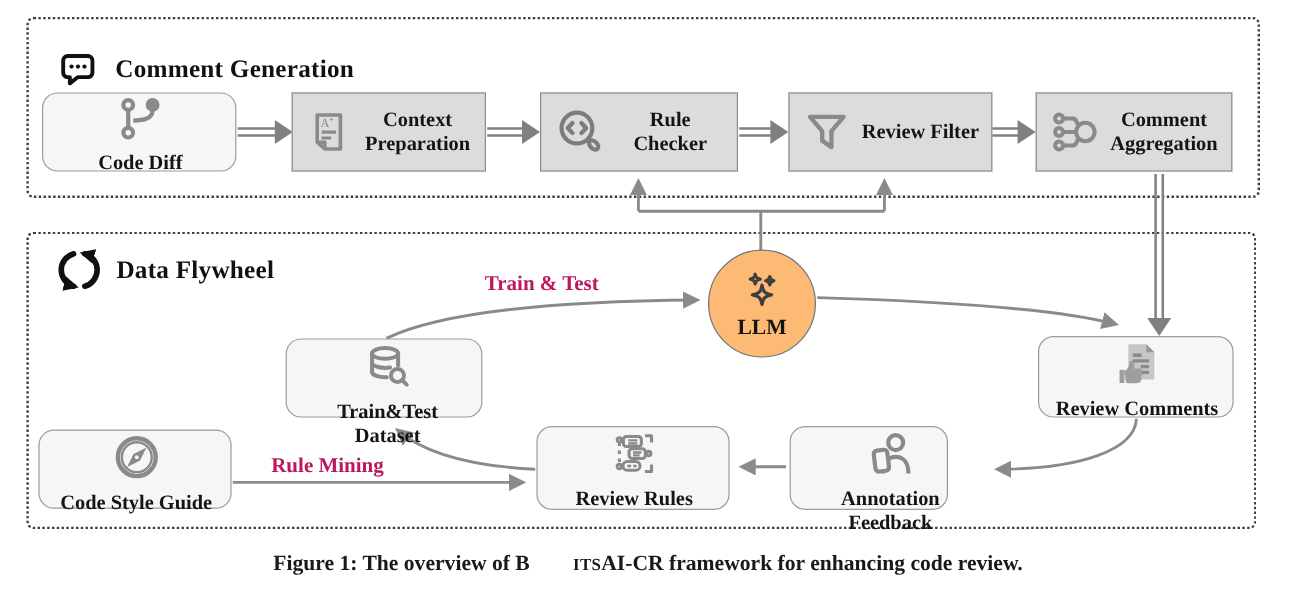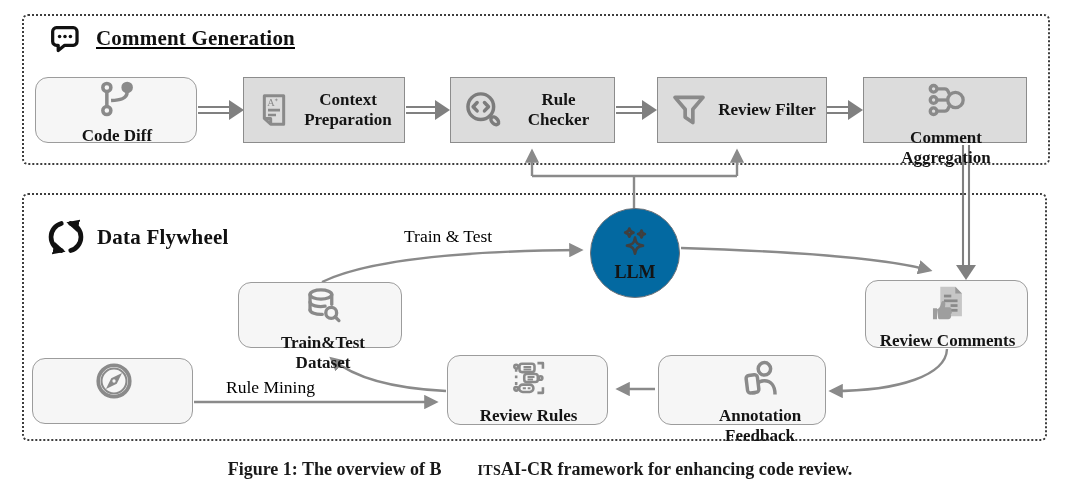--- a/index.html
+++ b/index.html
@@ -2,46 +2,46 @@
 <html><head>
 <meta charset="utf-8">
 <style>
   html,body{margin:0;padding:0;background:#ffffff;}
   #stage{position:relative;width:1080px;height:492px;background:#ffffff;overflow:hidden;
          font-family:"Liberation Serif", serif;}
   .dashed-box{position:absolute;border:2px dotted #3d3d3d;border-radius:6px;background:transparent;}
   #cg-box{left:22px;top:14px;width:1024px;height:147px;}
   #df-box{left:22px;top:193px;width:1021px;height:244px;}
   .section-header{position:absolute;display:flex;align-items:center;gap:11px;}
-  #cg-header{left:45px;top:20px;text-decoration:underline;}
-  #df-header{left:46px;top:216px;}
+  #cg-header{left:45px;top:39px;}
+  #df-header{left:46px;top:204px;}
   .section-title{font-weight:bold;font-size:21px;color:#111;letter-spacing:.2px;}
   .node{position:absolute;display:flex;align-items:center;box-sizing:border-box;
         padding:0 8px 0 10px;gap:6px;}
   .node .label{flex:1;text-align:center;font-weight:bold;font-size:17px;line-height:1.18;color:#141414;}
   .gray-node{background:#dcdcdc;border:1.6px solid #8c8c8c;}
   .light-node{background:#f6f6f6;border:1.6px solid #9c9c9c;border-radius:13px;flex-direction:column;}
   
   #node-code-diff{left:35px;top:77px;width:162px;height:66px;}
   #node-context-preparation{left:243px;top:77px;width:162px;height:66px;}
   #node-rule-checker{left:450px;top:77px;width:165px;height:66px;}
   #node-review-filter{left:657px;top:77px;width:170px;height:66px;}
-  #node-comment-aggregation{left:863px;top:77px;width:164px;height:66px;flex-direction:column;}
+  #node-comment-aggregation{left:863px;top:77px;width:164px;height:66px;}
   
   #node-train-test{left:238px;top:282px;width:164px;height:66px;padding-left:14px;}
   #node-review-comments{left:865px;top:280px;width:163px;height:68px;}
   #node-code-style{left:32px;top:358px;width:161px;height:66px;}
   #node-review-rules{left:447px;top:355px;width:161px;height:70px;align-items:center;}
-  #node-annotation-feedback{left:658px;top:355px;width:168px;height:70px;padding-left:44px;}
+  #node-annotation-feedback{left:658px;top:355px;width:132px;height:70px;padding-left:44px;}
   #node-llm{left:590px;top:208px;width:90px;height:90px;border-radius:50%;
-            background:#0369a1;border:1.6px solid #6f7379;display:flex;flex-direction:column;
+            background:#fdba74;border:1.6px solid #6f7379;display:flex;flex-direction:column;
             align-items:center;justify-content:center;padding:2px 0 0 0;gap:0;}
   #node-llm .label{flex:0;font-size:18px;margin-top:-2px;}
   #arrow-layer{position:absolute;left:0;top:0;pointer-events:none;}
-  .edge-label{position:absolute;font-size:17.5px;color:#000000;white-space:nowrap;}
+  .edge-label{position:absolute;font-size:17.5px;color:#be185d;white-space:nowrap;font-weight:bold;}
   #label-train-test{left:404px;top:226px;}
   #label-rule-mining{left:226px;top:377px;}
   #caption{position:absolute;left:0;top:459px;width:100%;text-align:center;
            font-weight:bold;font-size:18px;color:#191919;}
   .sc{font-size:0.78em;letter-spacing:.3px;margin-left:36px;}
   .ic{flex:0 0 auto;}
 </style>
 </head>
 <body>
 
@@ -212,20 +212,21 @@
     <span class="label">Review Comments</span>
   </div>
 
   <div class="node light-node" id="node-code-style">
     <svg class="ic" width="44" height="44" viewBox="0 0 24 24">
       <circle cx="12" cy="12" r="8.6" stroke="#8a8a8a" stroke-width="2" fill="none"></circle>
       <circle cx="12" cy="12" r="6.8" stroke="#8a8a8a" stroke-width="1.1" fill="none"></circle>
       <path d="M7.6 16.4 L10.5 10.5 L16.4 7.6 L13.5 13.5 Z" fill="#8a8a8a"></path>
       <circle cx="12" cy="12" r="0.9" fill="#f6f6f6"></circle>
     </svg>
+    <span class="label">Code Style Guide</span>
   </div>
 
   <div class="node light-node" id="node-review-rules">
     <svg class="ic" width="44" height="44" viewBox="0 0 24 24">
       <g stroke="#8a8a8a" stroke-width="1.4" fill="none" stroke-linejoin="round">
         <path d="M5 7 V17" stroke-dasharray="1.6 2"></path>
         <circle cx="5" cy="5.8" r="1"></circle>
         <circle cx="5" cy="17.9" r="1"></circle>
         <circle cx="18.3" cy="12" r="1"></circle>
         <path d="M16.6 3.9 H19.6 V7"></path>

